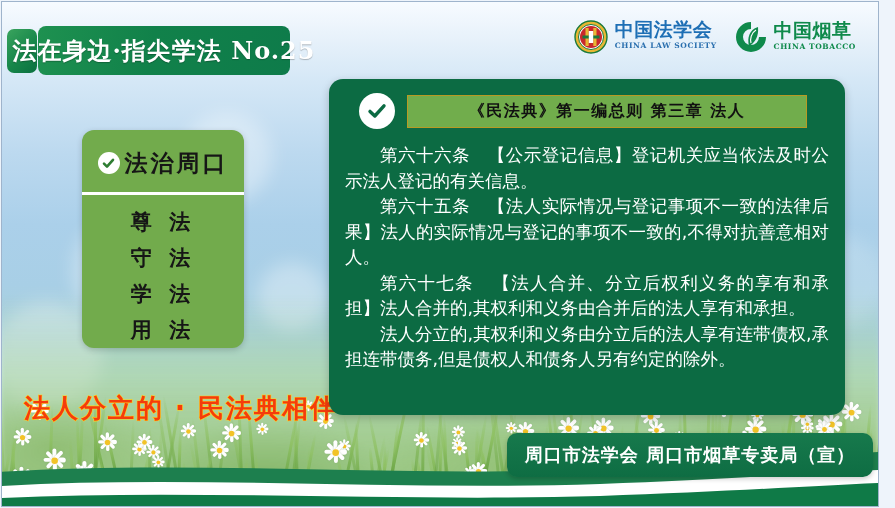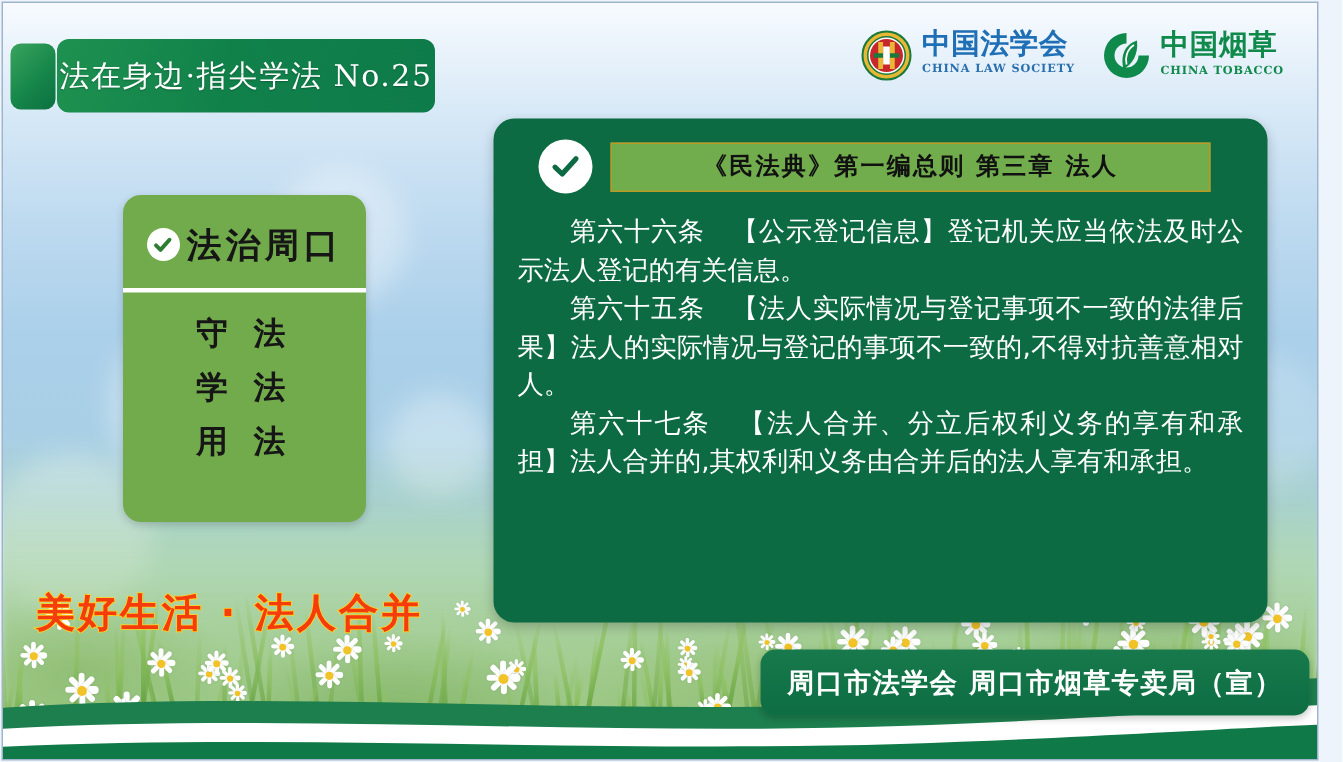--- a/index.html
+++ b/index.html
@@ -81,21 +81,21 @@
     width: 30px; height: 44px; border-radius: 7px;
     background: linear-gradient(135deg, #3aa45e 0%, #17874a 55%, #0b7040 100%);
   }
   .title-bar {
     position: absolute; left: 36px; top: 24px;
     width: 252px; height: 49px; border-radius: 8px;
     background: linear-gradient(100deg, #1e9150 0%, #11814a 45%, #0e7b4a 100%);
     display: flex; align-items: center; justify-content: center;
   }
   .title-bar .t {
-    color: #ffffff; font-size: 20px; font-weight: normal; letter-spacing: 1px;
+    color: #ffffff; font-size: 24px; font-weight: bold; letter-spacing: 1px;
     font-family: "DejaVu Serif", "Liberation Serif", serif;
     text-shadow: 0 1px 1px rgba(0,0,0,.25);
     white-space: nowrap;
   }
   
   .logos { position: absolute; right: 22px; top: 18px; display: flex; align-items: center; gap: 18px; }
   .logo { display: flex; align-items: flex-start; gap: 7px; }
   .logo-mark { flex: 0 0 auto; }
   .logo-txt { display: flex; flex-direction: column; line-height: 1; }
   .logo-cn { font-size: 19px; font-weight: bold; color: #1e6fb5;
@@ -1120,43 +1120,45 @@
       <div class="lp-head">
         <span class="check-circle">
           <svg width="15" height="15" viewBox="0 0 15 15">
             <path d="M3,7.6 L6,10.6 L12,3.8" stroke="#2e7d32" stroke-width="2.6" fill="none" stroke-linecap="round" stroke-linejoin="round"></path>
           </svg>
         </span>
         <span class="txt">法治周口</span>
       </div>
       <div class="lp-divider"></div>
       <div class="lp-items">
+        <div class="lp-item">尊 法</div>
         <div class="lp-item">守 法</div>
         <div class="lp-item">学 法</div>
         <div class="lp-item">用 法</div>
       </div>
     </div>
 
-    <div class="slogan">美好生活 · 法人合并</div>
+    <div class="slogan">法人分立的 · 民法典相伴</div>
 
     <div class="main-panel">
       <div class="chapter-row">
         <span class="chapter-check">
           <svg width="24" height="24" viewBox="0 0 24 24">
             <path d="M5,12.4 L9.8,17 L19,6.8" stroke="#0c6b43" stroke-width="3.4" fill="none" stroke-linecap="round" stroke-linejoin="round"></path>
           </svg>
         </span>
         <span class="chapter-bar">
           <span class="t">《民法典》第一编总则 第三章 法人</span>
         </span>
       </div>
       <div class="body-text">
         <p>第六十六条　【公示登记信息】登记机关应当依法及时公示法人登记的有关信息。</p>
         <p>第六十五条　【法人实际情况与登记事项不一致的法律后果】法人的实际情况与登记的事项不一致的,不得对抗善意相对人。</p>
         <p>第六十七条　【法人合并、分立后权利义务的享有和承担】法人合并的,其权利和义务由合并后的法人享有和承担。</p>
+        <p>法人分立的,其权利和义务由分立后的法人享有连带债权,承担连带债务,但是债权人和债务人另有约定的除外。</p>
       </div>
     </div>
 
     <div class="footer-bar">
       <span class="t">周口市法学会  周口市烟草专卖局（宣）</span>
     </div>
 
   </div>
 </div>
 

